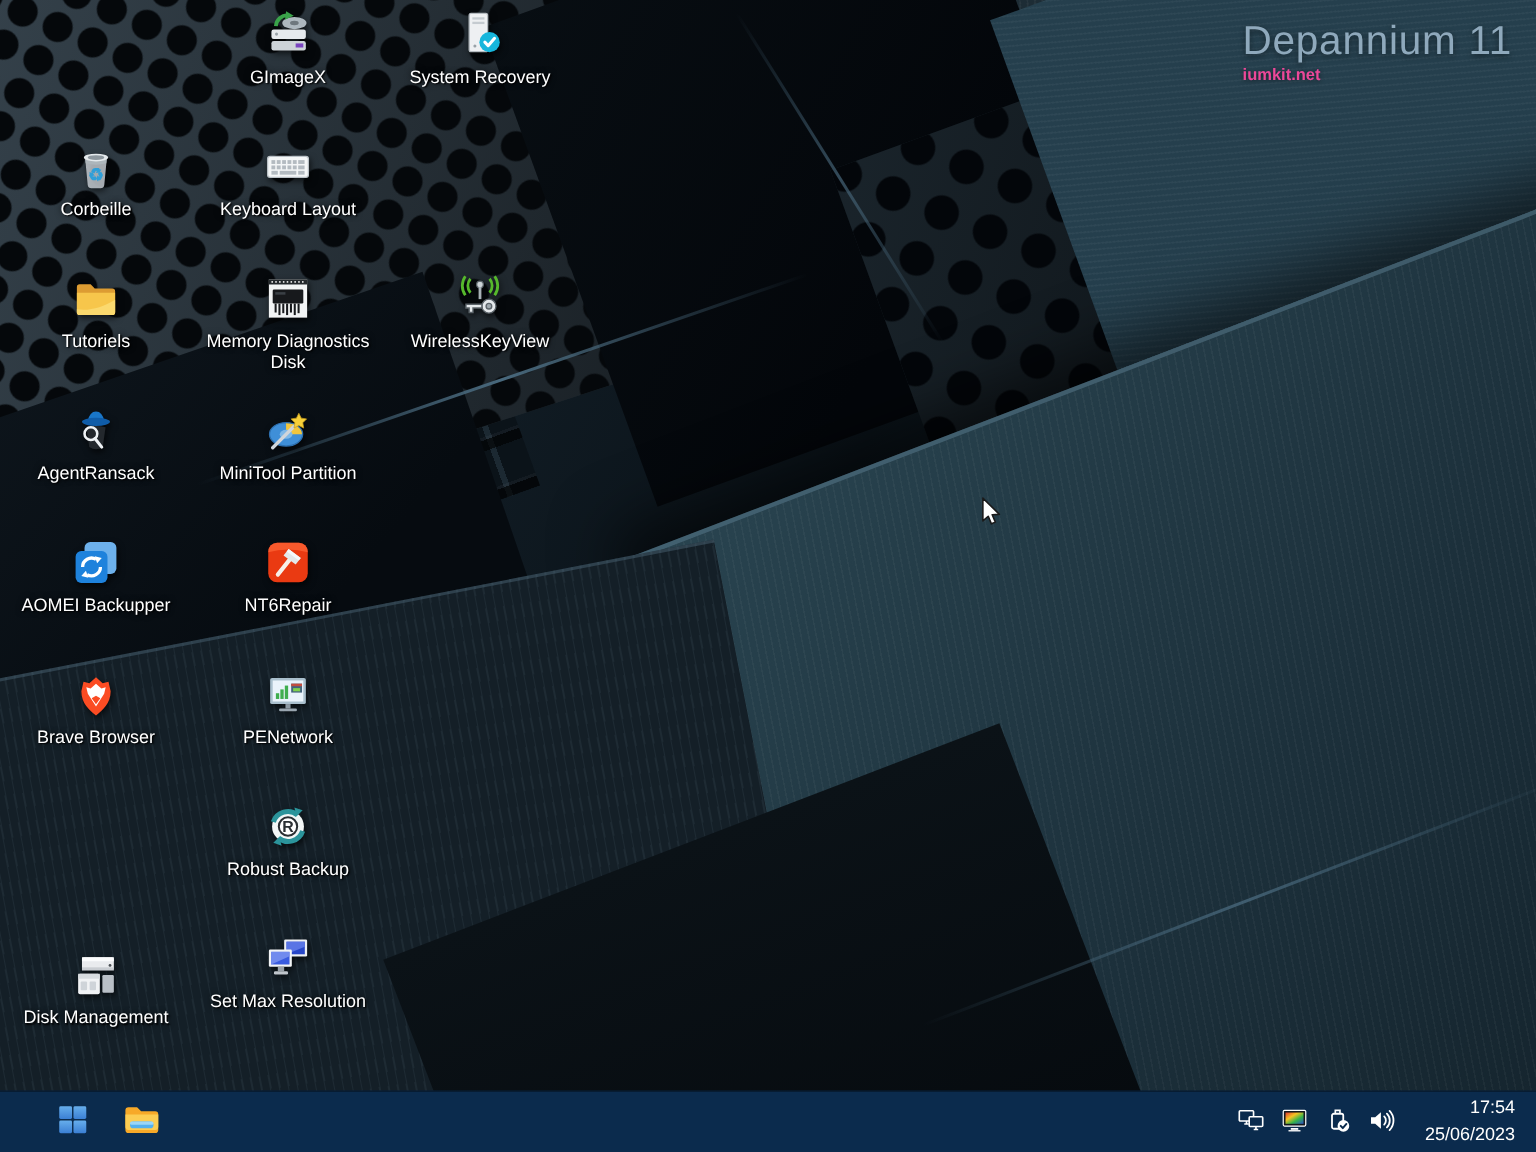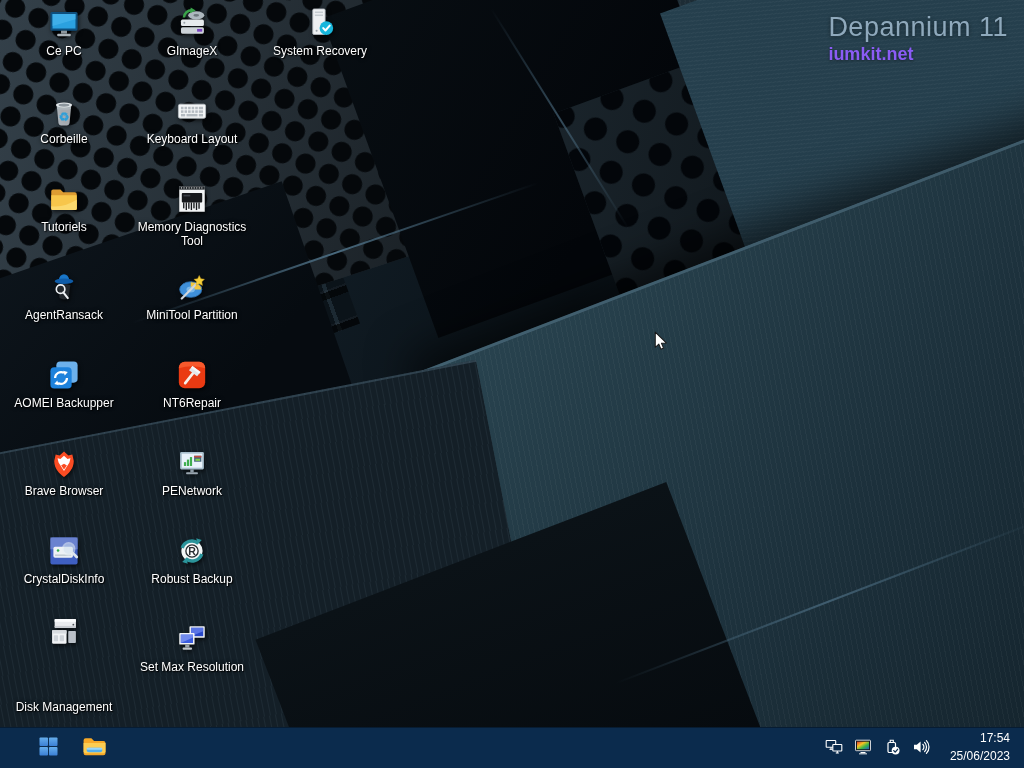--- a/index.html
+++ b/index.html
@@ -57,21 +57,21 @@
     background:linear-gradient(#0b1217,#05090d);}
   .edge{position:absolute;background:linear-gradient(90deg,transparent,#48687c,transparent);height:2px;}
   .edge-1{left:120px;top:252px;width:430px;transform:rotate(-19deg);}
   .edge-2{left:430px;top:118px;width:260px;transform:rotate(58deg);opacity:.7;}
   .edge-3{left:600px;top:600px;width:460px;transform:rotate(-21deg);opacity:.8;}
 
   
   .branding{position:absolute;top:12px;right:16px;z-index:5;}
   .brand-title{font-size:27px;font-weight:300;color:#8fa9bc;letter-spacing:.5px;
     text-shadow:0 1px 4px rgba(0,0,0,.45);}
-  .brand-sub{font-size:18px;font-weight:700;color:#8b5cf6;margin-top:1px;
+  .brand-sub{font-size:11px;font-weight:700;color:#ec4899;margin-top:1px;
     text-shadow:0 1px 3px rgba(0,0,0,.45);}
 
   
   #desktop-icons{position:absolute;inset:0 0 40px 0;z-index:10;}
   .dicon{position:absolute;width:118px;display:flex;flex-direction:column;align-items:center;cursor:default;}
   .dimg{width:34px;height:34px;filter:drop-shadow(1px 2px 2px rgba(0,0,0,.65));}
   .dimg svg{width:34px;height:34px;display:block;}
   .dlbl{margin-top:4px;font-size:12px;color:#fff;text-align:center;line-height:1.18;max-width:118px;
     text-shadow:1px 1px 1px rgba(0,0,0,.95),0 0 4px rgba(0,0,0,.85);}
 
@@ -111,32 +111,20 @@
     <div class="edge edge-2"></div>
     <div class="edge edge-3"></div>
   </div>
 
   <div class="branding">
     <div class="brand-title">Depannium 11</div>
     <div class="brand-sub">iumkit.net</div>
   </div>
 
   <div id="desktop-icons">
-      <div class="dicon" style="left: 5px; top: 6px;">
-        <div class="dimg">
-          <svg viewBox="0 0 40 40">
-            <rect x="4" y="7" width="32" height="22" rx="1.8" fill="#0e4f7d"></rect>
-            <rect x="6.5" y="9.5" width="27" height="17" fill="#2ba1e0"></rect>
-            <path d="M6.5 9.5 h27 v6 l-27 8 Z" fill="#47b4ec" opacity="0.75"></path>
-            <rect x="16.5" y="29" width="7" height="3.5" fill="#8f989e"></rect>
-            <rect x="12" y="32.5" width="16" height="3" rx="1" fill="#aab3b9"></rect>
-          </svg>
-        </div>
-        <div class="dlbl">Ce PC</div>
-      </div>
       <div class="dicon" style="left: 5px; top: 94px;">
         <div class="dimg">
           <svg viewBox="0 0 40 40">
             <path d="M11.5 13.5 h17 l-2 21 a3 3 0 0 1 -3 2.5 h-7 a3 3 0 0 1 -3 -2.5 Z" fill="#c9d0d6" opacity="0.82"></path>
             <path d="M11.5 13.5 h17 l-.4 4 a30 30 0 0 1 -16.2 0 Z" fill="#aeb7bd" opacity="0.9"></path>
             <ellipse cx="20" cy="13" rx="9.5" ry="3" fill="#e4e9ec"></ellipse>
             <ellipse cx="20" cy="13" rx="6.5" ry="1.9" fill="#8d979e"></ellipse>
             <text x="20" y="31.5" font-size="14" text-anchor="middle" fill="#2f9fd8" font-weight="bold">♻</text>
           </svg>
         </div>
@@ -182,35 +170,21 @@
       <div class="dicon" style="left: 5px; top: 446px;">
         <div class="dimg">
           <svg viewBox="0 0 40 40">
             <path d="M20 36.5 C15 32.5 8.5 27 8.5 17.5 L10.2 10 l4.6 1.2 L20 6.5 l5.2 4.7 4.6 -1.2 1.7 7.5 C31.5 27 25 32.5 20 36.5 Z" fill="#fb4c23"></path>
             <path d="M20 11.5 l4.2 3.8 3.4 -.9 -1.2 5 -6.4 10 -6.4 -10 -1.2 -5 3.4 .9 Z" fill="#ffffff"></path>
             <path d="M20 21 l3.4 1.9 -3.4 4.8 -3.4 -4.8 Z" fill="#fb4c23"></path>
           </svg>
         </div>
         <div class="dlbl">Brave Browser</div>
       </div>
-      <div class="dicon" style="left: 5px; top: 534px;">
-        <div class="dimg">
-          <svg viewBox="0 0 40 40">
-            <rect x="4" y="4" width="32" height="32" rx="2.5" fill="#3f5fc2"></rect>
-            <path d="M4 4 h32 v14 H4 Z" fill="#7288d2" opacity="0.85"></path>
-            <rect x="7.5" y="15" width="23" height="13" rx="2" fill="#edf1f5"></rect>
-            <rect x="9.5" y="24" width="19" height="2" fill="#c3cdd4"></rect>
-            <circle cx="13" cy="19.5" r="1.5" fill="#30b050"></circle>
-            <circle cx="25.5" cy="17.5" r="7" fill="#cfe0ee" opacity="0.55" stroke="#e8f0f6" stroke-width="2"></circle>
-            <line x1="30.5" y1="22.5" x2="35" y2="27" stroke="#dde6ee" stroke-width="3.2" stroke-linecap="round"></line>
-          </svg>
-        </div>
-        <div class="dlbl">CrystalDiskInfo</div>
-      </div>
-      <div class="dicon" style="left: 5px; top: 614px; gap: 48px;">
+      <div class="dicon" style="left: 5px; top: 633px;">
         <div class="dimg">
           <svg viewBox="0 0 40 40">
             <rect x="9" y="6" width="25" height="10" rx="1.5" fill="#e9ebee"></rect>
             <path d="M9 6 h25 v3.2 H9 Z" fill="#fbfcfd"></path>
             <circle cx="31" cy="12.5" r="1.1" fill="#4a4f54"></circle>
             <rect x="9" y="14" width="25" height="2.5" fill="#c9cdd2"></rect>
             <rect x="6" y="19" width="17" height="16" rx="1.5" fill="#f1f3f5"></rect>
             <path d="M6 19 h17 v4 H6 Z" fill="#d8dce0"></path>
             <rect x="8" y="25" width="5" height="7" rx="0.8" fill="#cfd4d9"></rect>
             <rect x="15" y="25" width="5" height="7" rx="0.8" fill="#cfd4d9"></rect>
@@ -281,21 +255,21 @@
               <rect x="9.5" y="24" width="1.6" height="7"></rect>
               <rect x="12.5" y="24" width="1.6" height="9"></rect>
               <rect x="15.5" y="24" width="1.6" height="7.5"></rect>
               <rect x="18.5" y="24" width="1.6" height="9"></rect>
               <rect x="21.5" y="24" width="1.6" height="7"></rect>
               <rect x="24.5" y="24" width="1.6" height="9"></rect>
               <rect x="27.5" y="24" width="1.6" height="7.5"></rect>
             </g>
           </svg>
         </div>
-        <div class="dlbl">Memory Diagnostics Tool</div>
+        <div class="dlbl">Memory Diagnostics Disk</div>
       </div>
       <div class="dicon" style="left: 133px; top: 270px;">
         <div class="dimg">
           <svg viewBox="0 0 40 40">
             <ellipse cx="18.5" cy="23" rx="13" ry="9.2" fill="#3f8fd8"></ellipse>
             <path d="M18.5 13.8 a13 9.2 0 0 1 13 9.2 h-13 Z" fill="#f2c63e"></path>
             <ellipse cx="18.5" cy="23" rx="13" ry="9.2" fill="none" stroke="#2d6fae"></ellipse>
             <ellipse cx="18.5" cy="23" rx="5" ry="3.5" fill="#7db8e8"></ellipse>
             <line x1="8" y1="33.5" x2="25" y2="16.5" stroke="#d0d5da" stroke-width="2.6" stroke-linecap="round"></line>
             <path d="M28.5 6.5 l1.9 3.8 4.2 .6 -3 3 .7 4.2 -3.8 -2 -3.8 2 .7 -4.2 -3 -3 4.2 -.6 Z" fill="#f6cf39" stroke="#c79e1d" stroke-width="0.6"></path>
@@ -368,20 +342,40 @@
           <svg viewBox="0 0 40 40">
             <rect x="11.5" y="3.5" width="14.5" height="30" rx="1.5" fill="#eef0f2" stroke="#b5bbc0"></rect>
             <rect x="14" y="6.5" width="9.5" height="1.8" fill="#c5cbd0"></rect>
             <rect x="14" y="10" width="9.5" height="1.8" fill="#c5cbd0"></rect>
             <circle cx="16" cy="29" r="1.2" fill="#9aa2a8"></circle>
             <circle cx="27.5" cy="26" r="8" fill="#17b6dc"></circle>
             <path d="M23.8 26 l2.6 2.8 5 -5.8" fill="none" stroke="#ffffff" stroke-width="2.4" stroke-linecap="round" stroke-linejoin="round"></path>
           </svg>
         </div>
         <div class="dlbl">System Recovery</div>
+      </div>
+      <div class="dicon" style="left: 261px; top: 182px;">
+        <div class="dimg">
+          <svg viewBox="0 0 40 40">
+            <g fill="none" stroke="#56b82c" stroke-width="2.2">
+              <path d="M12.5 4.5 a8.5 8.5 0 0 0 0 11"></path>
+              <path d="M8.5 2.5 a13 13 0 0 0 0 15"></path>
+              <path d="M27.5 4.5 a8.5 8.5 0 0 1 0 11"></path>
+              <path d="M31.5 2.5 a13 13 0 0 1 0 15"></path>
+            </g>
+            <circle cx="20" cy="9" r="2.6" fill="#cdd3d7" stroke="#5c646a"></circle>
+            <rect x="18.9" y="11" width="2.2" height="9.5" fill="#aab2b8"></rect>
+            <g stroke="#5c646a" stroke-width="1.1">
+              <circle cx="27" cy="26" r="5.5" fill="#e4e8eb"></circle>
+              <circle cx="27" cy="26" r="2.2" fill="#9fa8ae"></circle>
+              <path d="M21.5 24.5 h-12.5 v3 h2.5 v3.5 h3 v-3.5 h7 Z" fill="#e4e8eb"></path>
+            </g>
+          </svg>
+        </div>
+        <div class="dlbl">WirelessKeyView</div>
       </div>
     </div>
 
   <div class="cursor">
     <svg viewBox="0 0 24 24" width="21" height="24">
       <path d="M6 1.8 L6 19.2 L10.1 15.6 L12.5 21.4 L15.5 20.1 L13.1 14.5 L18.6 14.2 Z" fill="#ffffff" stroke="#1a1a1a" stroke-width="1.2" stroke-linejoin="round"></path>
     </svg>
   </div>
 
   <div class="taskbar">

